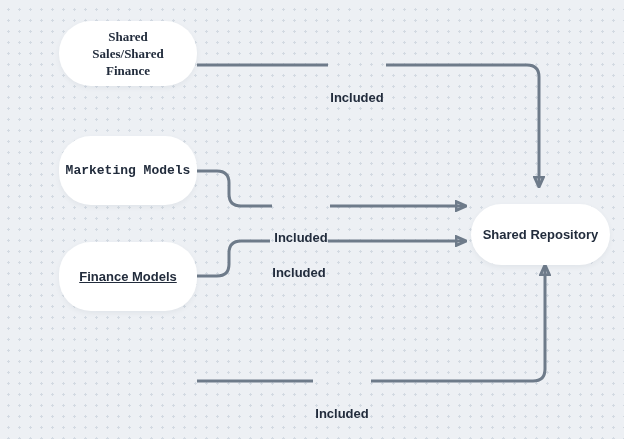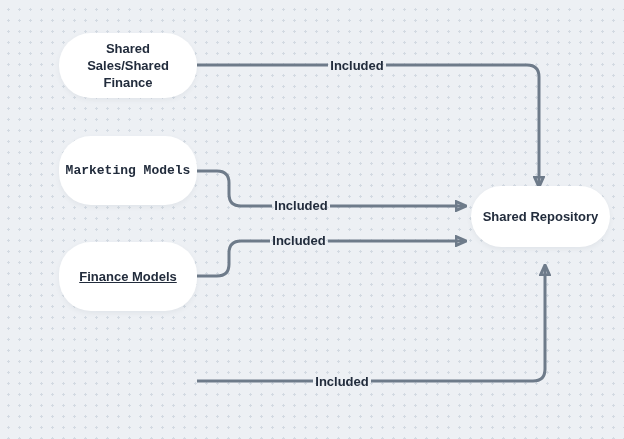--- a/index.html
+++ b/index.html
@@ -37,32 +37,33 @@
     flex-direction: column;
     align-items: center;
     justify-content: center;
     text-align: center;
     font-size: 13px;
     font-weight: 600;
     color: #222c3c;
     line-height: 17px;
     box-shadow: 0 2px 5px rgba(70, 85, 105, 0.07);
   }
-  .node-shared-models { left: 59px;  top: 33px;  width: 138px; height: 65px; }
+  .node-shared-models { left: 59px;  top: 21px;  width: 138px; height: 65px; font-family: Liberation Serif, serif; }
   .node-marketing     { left: 59px;  top: 136px; width: 138px; height: 69px; font-family: Liberation Mono, monospace; }
   .node-finance       { left: 59px;  top: 242px; width: 138px; height: 69px; text-decoration: underline; }
   .node-sales         { left: 59px;  top: 347px; width: 138px; height: 69px; }
-  .node-repo          { left: 471px; top: 186px; width: 139px; height: 61px; }
+  .node-repo          { left: 471px; top: 204px; width: 139px; height: 61px; }
   .edge-label {
     position: absolute;
     transform: translate(-50%, -50%);
     font-size: 13px;
     font-weight: 600;
     color: #222c3c;
     white-space: nowrap;
+    margin-top: 32px;
   }
   .edge-label-1 { left: 357px; top: 65px;  }
   .edge-label-2 { left: 301px; top: 205px; }
   .edge-label-3 { left: 299px; top: 240px; }
   .edge-label-4 { left: 342px; top: 381px; }
 </style>
 </head>
 <body>
 
 <div class="canvas">

